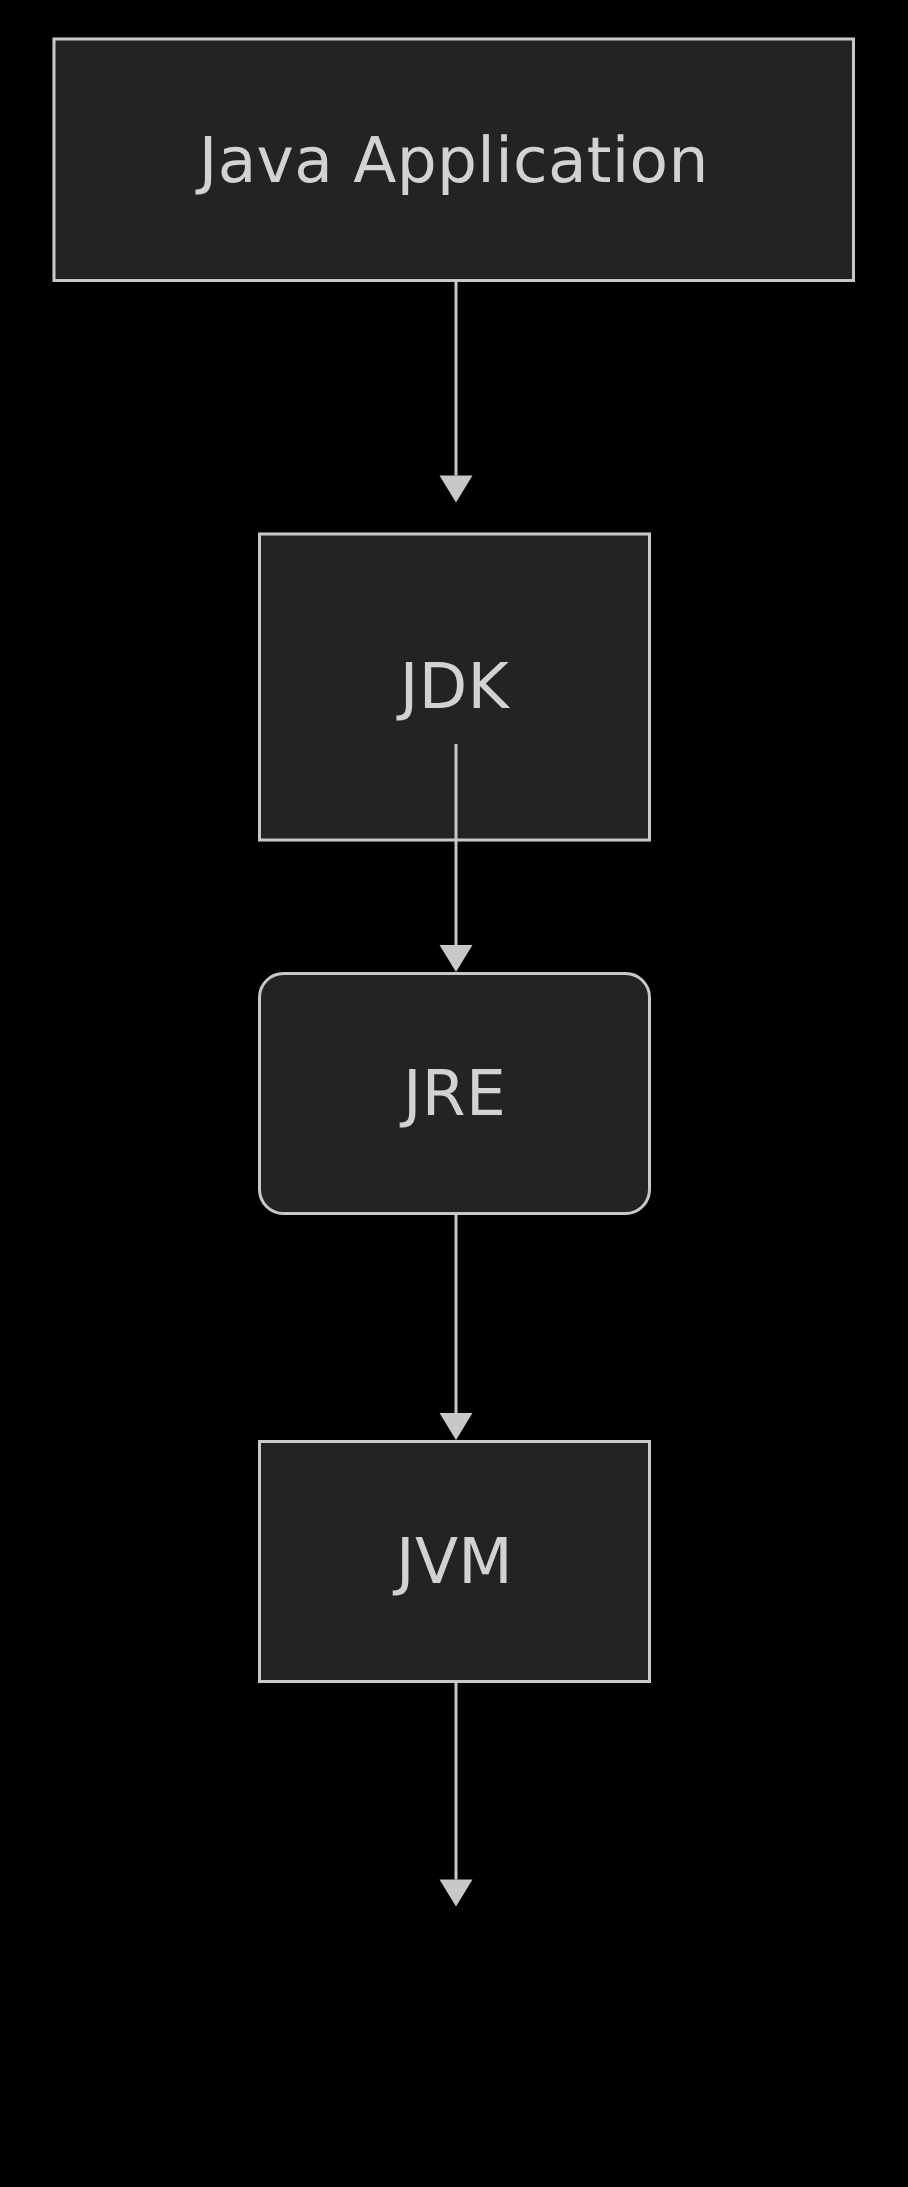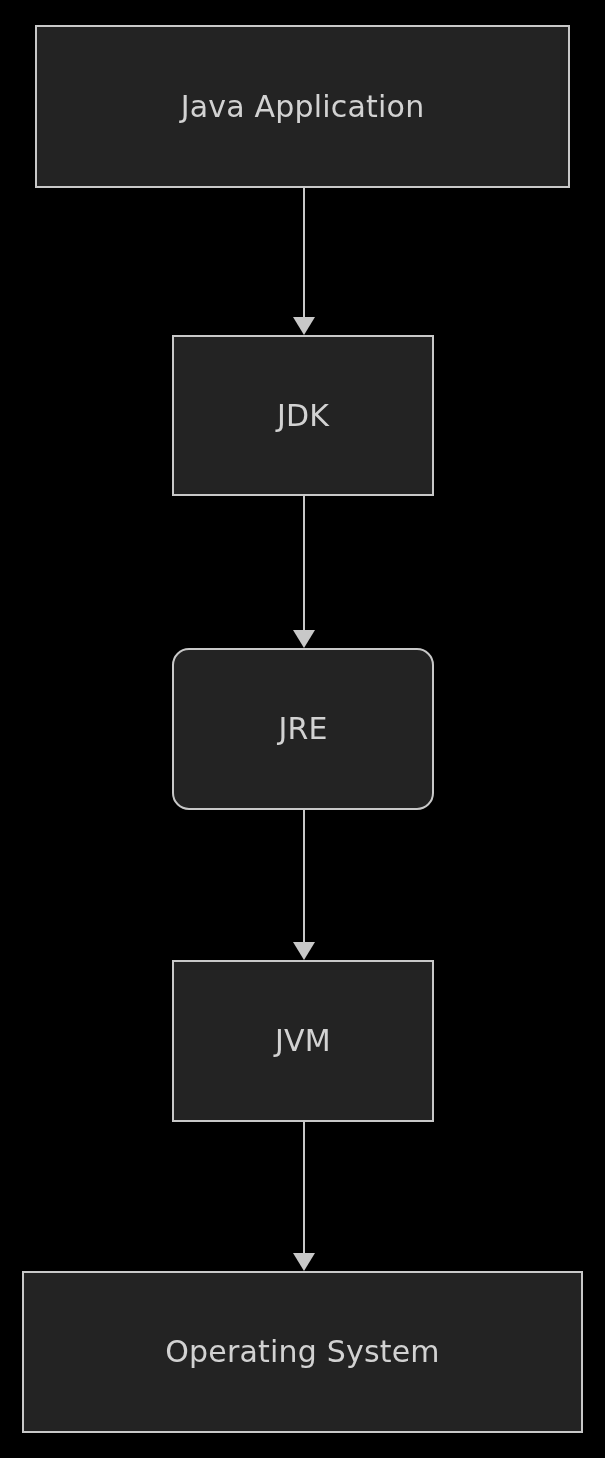--- a/index.html
+++ b/index.html
@@ -19,30 +19,30 @@
     position: absolute;
     box-sizing: border-box;
     background: #232323;
     border: 2px solid #c8c8c8;
     display: flex;
     align-items: center;
     justify-content: center;
   }
   .node-label {
     color: #d2d2d2;
-    font-size: 30px;
+    font-size: 42px;
     font-weight: 400;
     line-height: 1;
     letter-spacing: 0.2px;
     white-space: nowrap;
     font-family: "DejaVu Sans", sans-serif;
   }
   
   .n-app  { left: 35px;  top: 25px;   width: 535px; height: 163px; }
-  .n-jdk  { left: 172px; top: 335px;  width: 262px; height: 161px; }
+  .n-jdk  { left: 172px; top: 355px;  width: 262px; height: 206px; }
   .n-jre  { left: 172px; top: 648px;  width: 262px; height: 162px; border-radius: 17px; }
   .n-jvm  { left: 172px; top: 960px;  width: 262px; height: 162px; }
   .n-os   { left: 22px;  top: 1271px; width: 561px; height: 162px; }
 
   
   .edge {
     position: absolute;
     left: 0;
     top: 0;
   }
@@ -108,17 +108,14 @@
 
   <div class="node n-jvm">
     <span class="node-label">JVM</span>
   </div>
 
   <div class="edge">
     <div class="edge-line e4-line"></div>
     <div class="edge-head e4-head"></div>
   </div>
 
-  <div class="node n-os">
-    <span class="node-label">Operating System</span>
-  </div>
 
 </div>
 
 </body></html>

